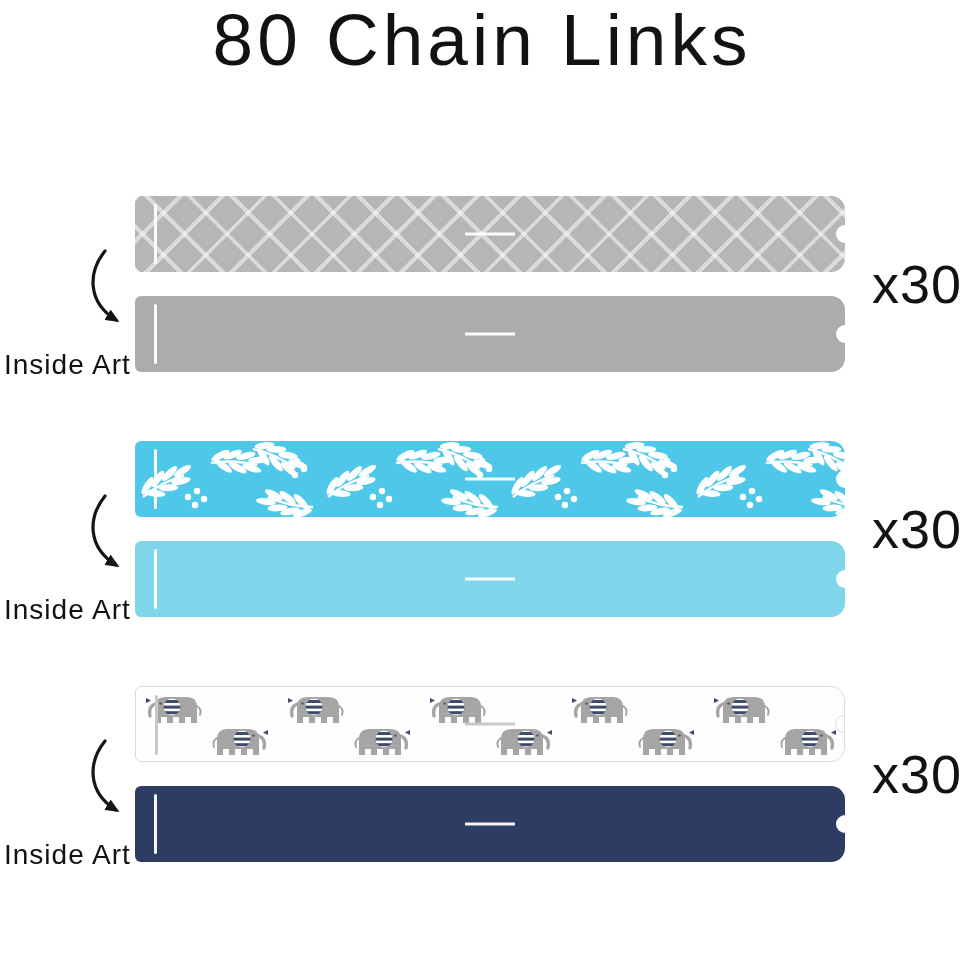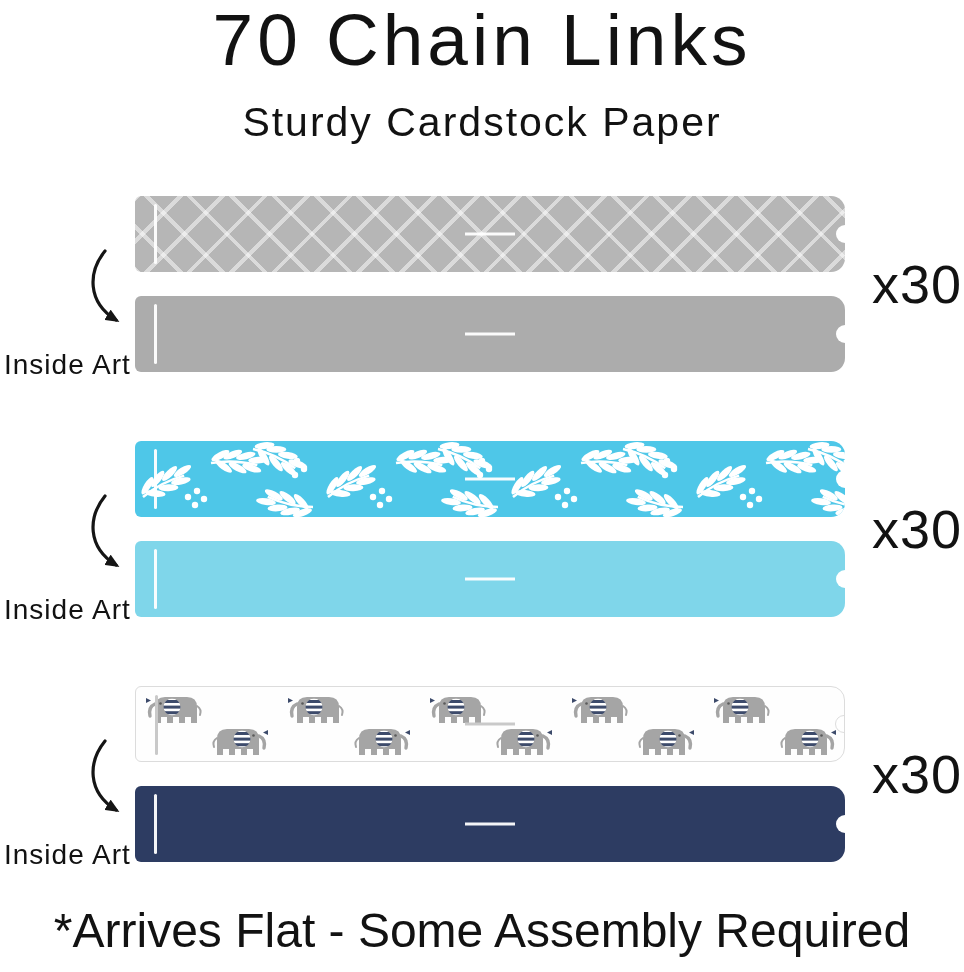--- a/index.html
+++ b/index.html
@@ -43,22 +43,21 @@
   .arrow{position:absolute;left:84px;top:52px}
 
   .footer{position:absolute;top:903px;left:0;width:100%;text-align:center;
           font-size:48px;white-space:nowrap;font-weight:400}
 </style>
 </head>
 <body>
 
 <div class="canvas">
 
-  <h1 class="title">70 Chain Links</h1>
-  <h2 class="subtitle">Sturdy Cardstock Paper</h2>
+  <h1 class="title">80 Chain Links</h1>
 
   <section class="group g1">
     <div class="strip outside crosshatch" style="background-color: rgb(182, 182, 182);">
       <span class="slit-v"></span>
       <span class="slit-h"></span>
       <span class="notch"></span>
     </div>
     <div class="strip inside" style="background-color: rgb(172, 172, 172);">
       <span class="slit-v"></span>
       <span class="slit-h"></span>
@@ -169,15 +168,14 @@
     <svg class="arrow" width="50" height="88" viewBox="0 0 50 88">
       <defs>
           <marker id="ah3" markerWidth="14" markerHeight="12" refX="10" refY="6" orient="auto" markerUnits="userSpaceOnUse">
         <path d="M0 0 L14 6 L0 12 Z" fill="#151515"></path>
           </marker>
         </defs>
       <path d="M21 3 C4 24 3 54 32 72" fill="none" stroke="#151515" stroke-width="3.2" stroke-linecap="round" marker-end="url(#ah3)"></path>
     </svg>
   </section>
 
-  <div class="footer">*Arrives Flat - Some Assembly Required</div>
 
 </div>
 
 </body></html>

